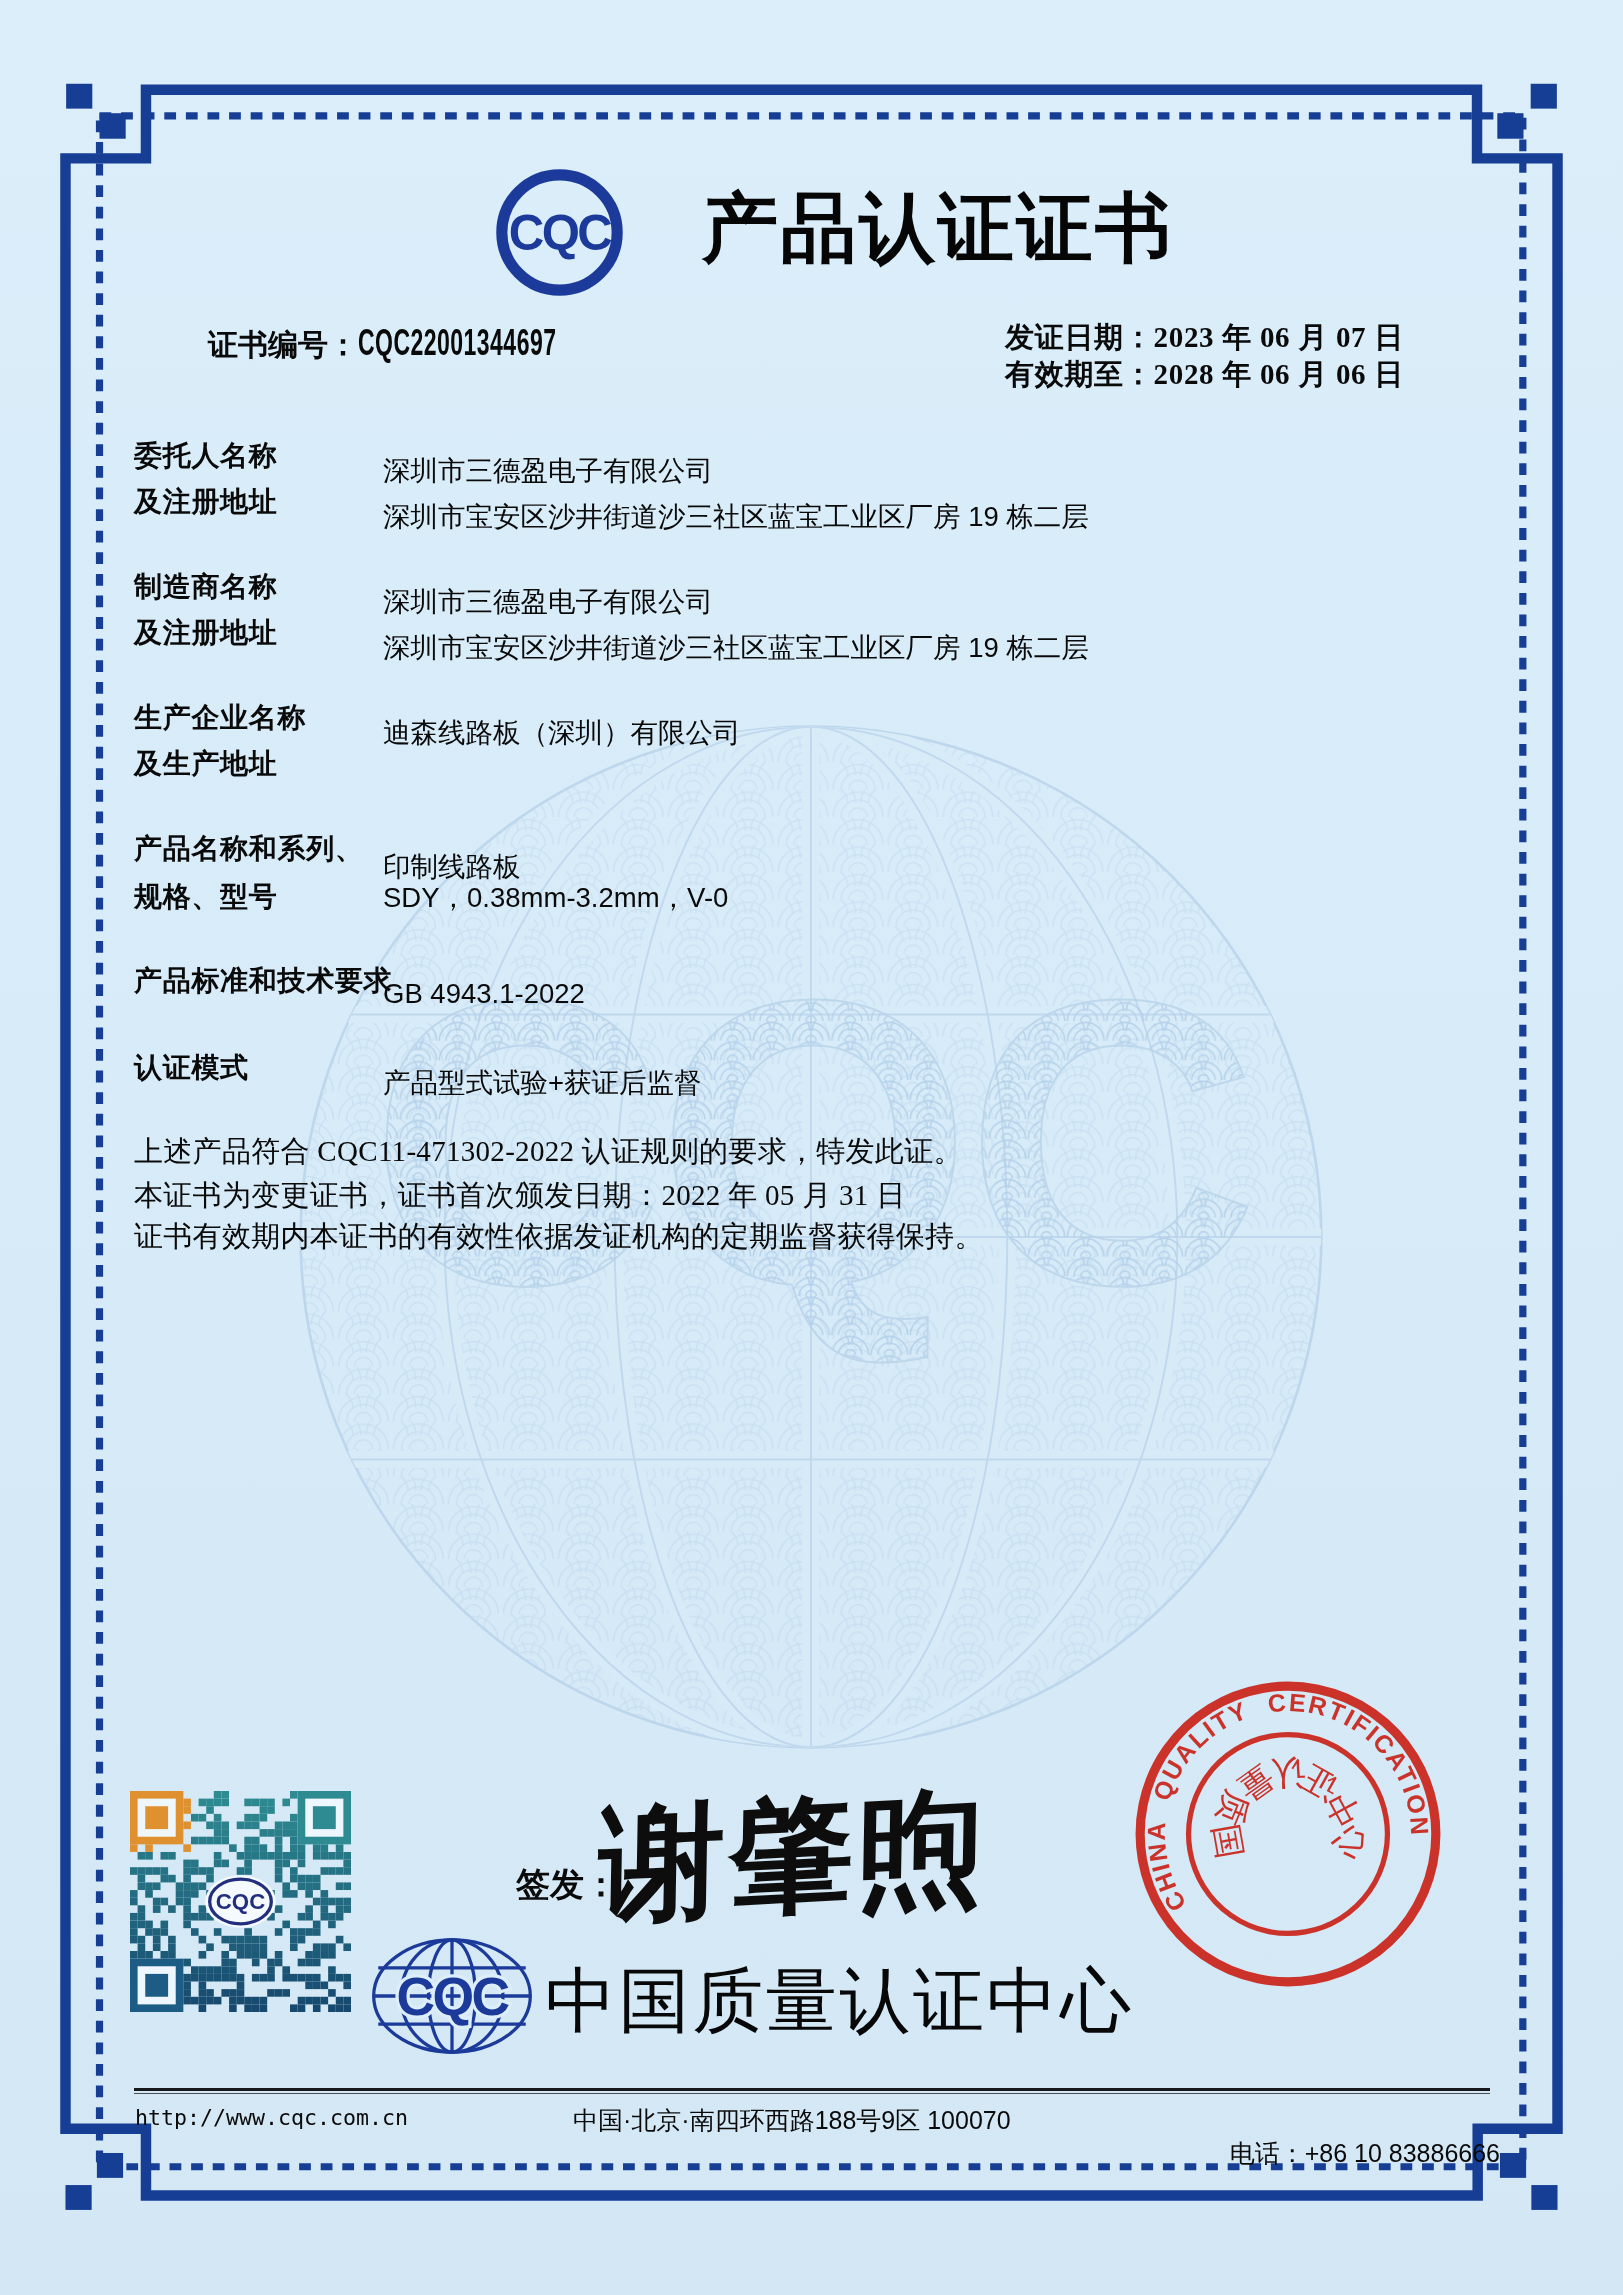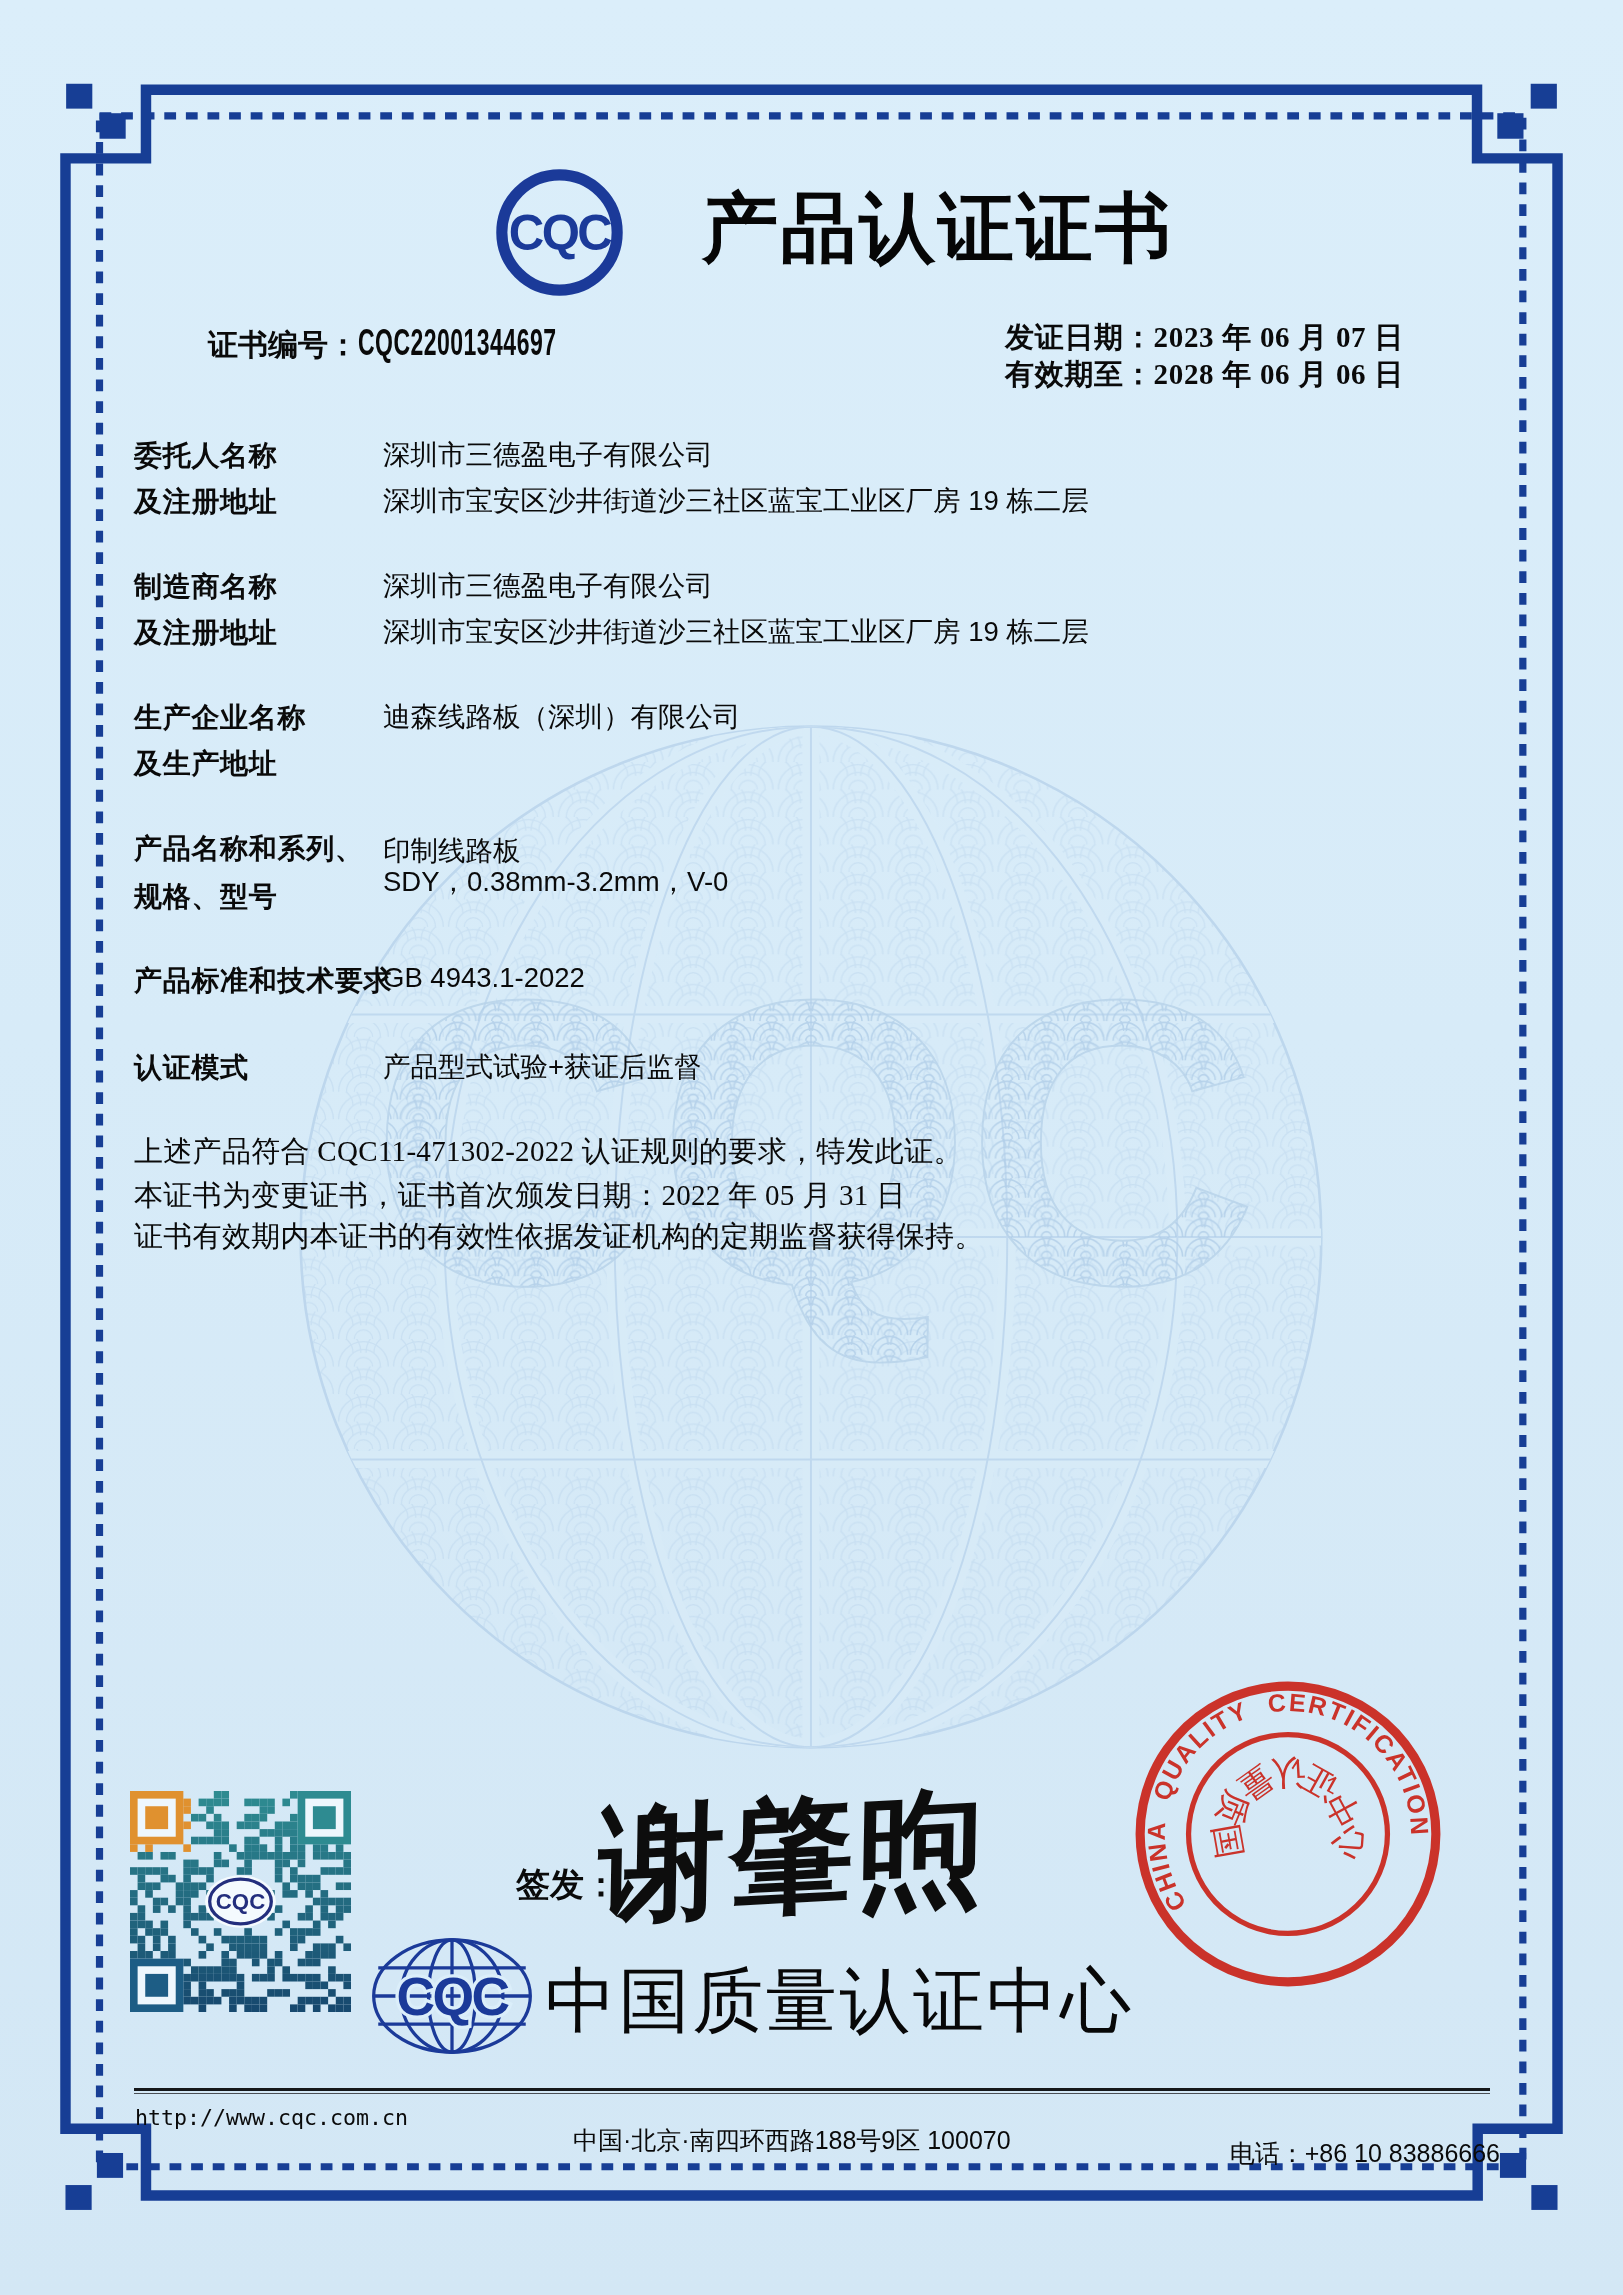--- a/index.html
+++ b/index.html
@@ -15,21 +15,21 @@
   
   .kai{font-family:"Liberation Serif",serif;}
   .cert-no-line{left:208px;top:322px;display:flex;align-items:baseline;}
   .cert-no-label{font-size:30px;font-weight:600;}
   .cert-no-value{font-size:36px;font-weight:600;letter-spacing:0.7px;transform:scaleX(.64);transform-origin:left bottom;}
   .date-line1{left:1005px;top:318px;}
   .date-line2{left:1005px;top:355px;}
   .date-line1,.date-line2{font-size:29px;font-weight:600;letter-spacing:0.7px;text-align:right;}
   
   .flabel{left:134px;font-size:28px;font-weight:700;letter-spacing:0.7px;}
-  .fvalue{left:383px;font-size:27.5px;font-weight:400;}
+  .fvalue{left:383px;font-size:27.5px;font-weight:400;margin-top:16px;}
   .y1{top:437px}.y2{top:483px}
   .y3{top:568px}.y4{top:614px}
   .y5{top:699px}.y6{top:745px}
   .y7{top:830px}.y7v{top:833px}.y8v{top:864px}.y8{top:878px}
   .y9{top:962px}
   .y10{top:1049px}
   
   .stmt{left:134px;font-size:29px;font-weight:500;letter-spacing:0.3px;}
   .s1{top:1132px}.s2{top:1176px}.s3{top:1217px}
   
@@ -37,21 +37,21 @@
   .qr-box{left:130px;top:1791px;}
   .sign-label{left:516px;top:1862px;font-size:34px;font-weight:600;}
   .signature{left:599px;top:1773px;font-size:126px;font-weight:700;letter-spacing:2.6px;
              font-family:"Liberation Serif",serif;transform:rotate(-3deg) skewX(-4deg);color:#0d0d0d;}
   .issuer-name{left:545px;top:1954px;font-size:71px;font-weight:500;letter-spacing:2.6px;color:#080808;}
   .stamp-box{left:1131px;top:1677px;mix-blend-mode:multiply;}
   
   .footer-rule{left:134px;top:2088px;width:1356px;height:3.3px;background:#15171a;}
   .footer-rule2{left:134px;top:2093px;width:1356px;height:1.3px;background:#4a4f55;}
   .footer-web{left:135px;top:2105px;font-size:21.6px;font-family:"DejaVu Sans Mono",monospace;}
-  .footer-addr{left:573px;top:2104px;font-size:25px;font-weight:500;margin-top:20px;}
+  .footer-addr{left:573px;top:2104px;font-size:25px;font-weight:500;}
   .footer-phone{right:123px;top:2104px;font-size:25px;font-weight:500;margin-top:33px;}
   .layer0{z-index:0}.layer1{z-index:1}.layer2{z-index:2}
 </style>
 </head>
 <body>
 
 <div class="page">
 
   <svg class="abs layer0" style="left:281px;top:707px;opacity:.55" width="1073" height="1060" viewBox="0 0 1640 1620">
     <defs>

